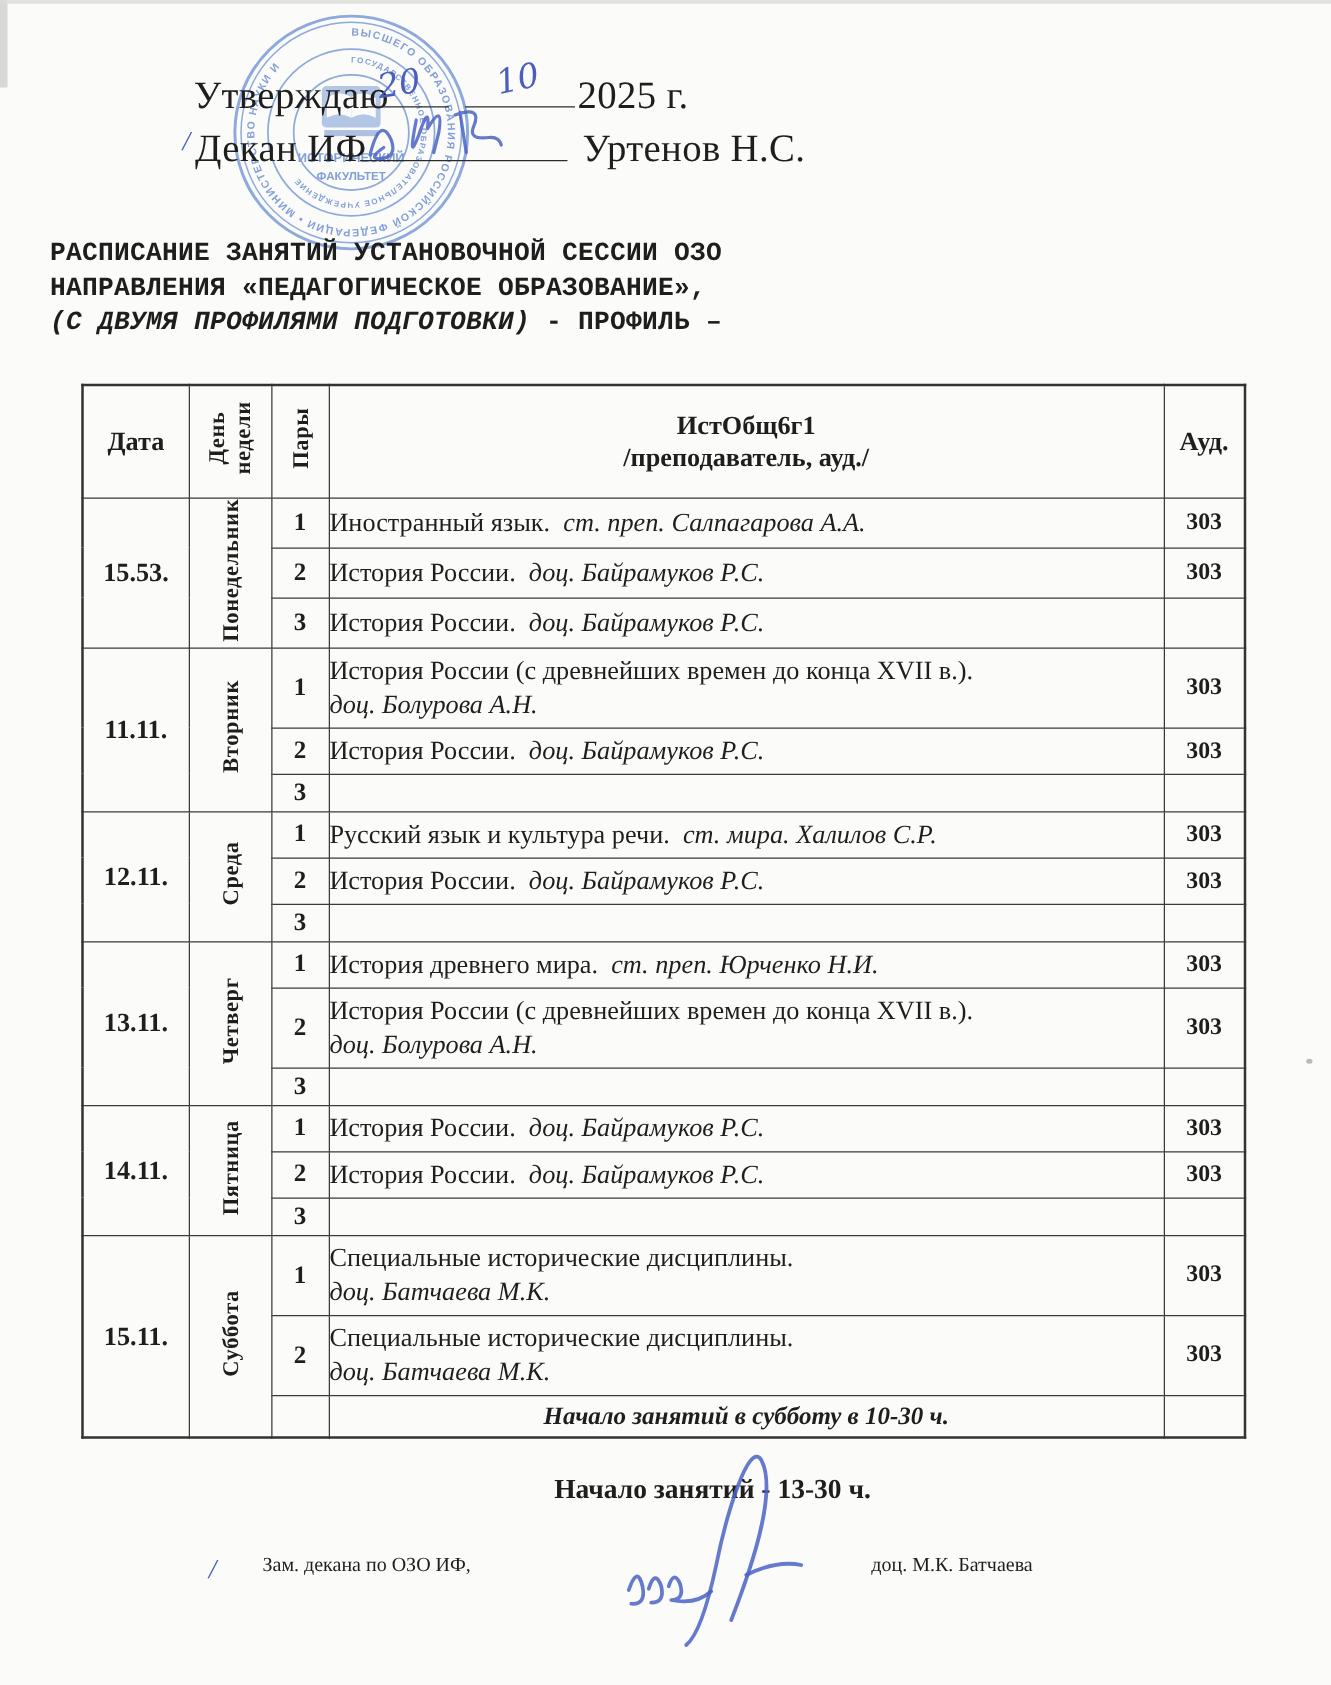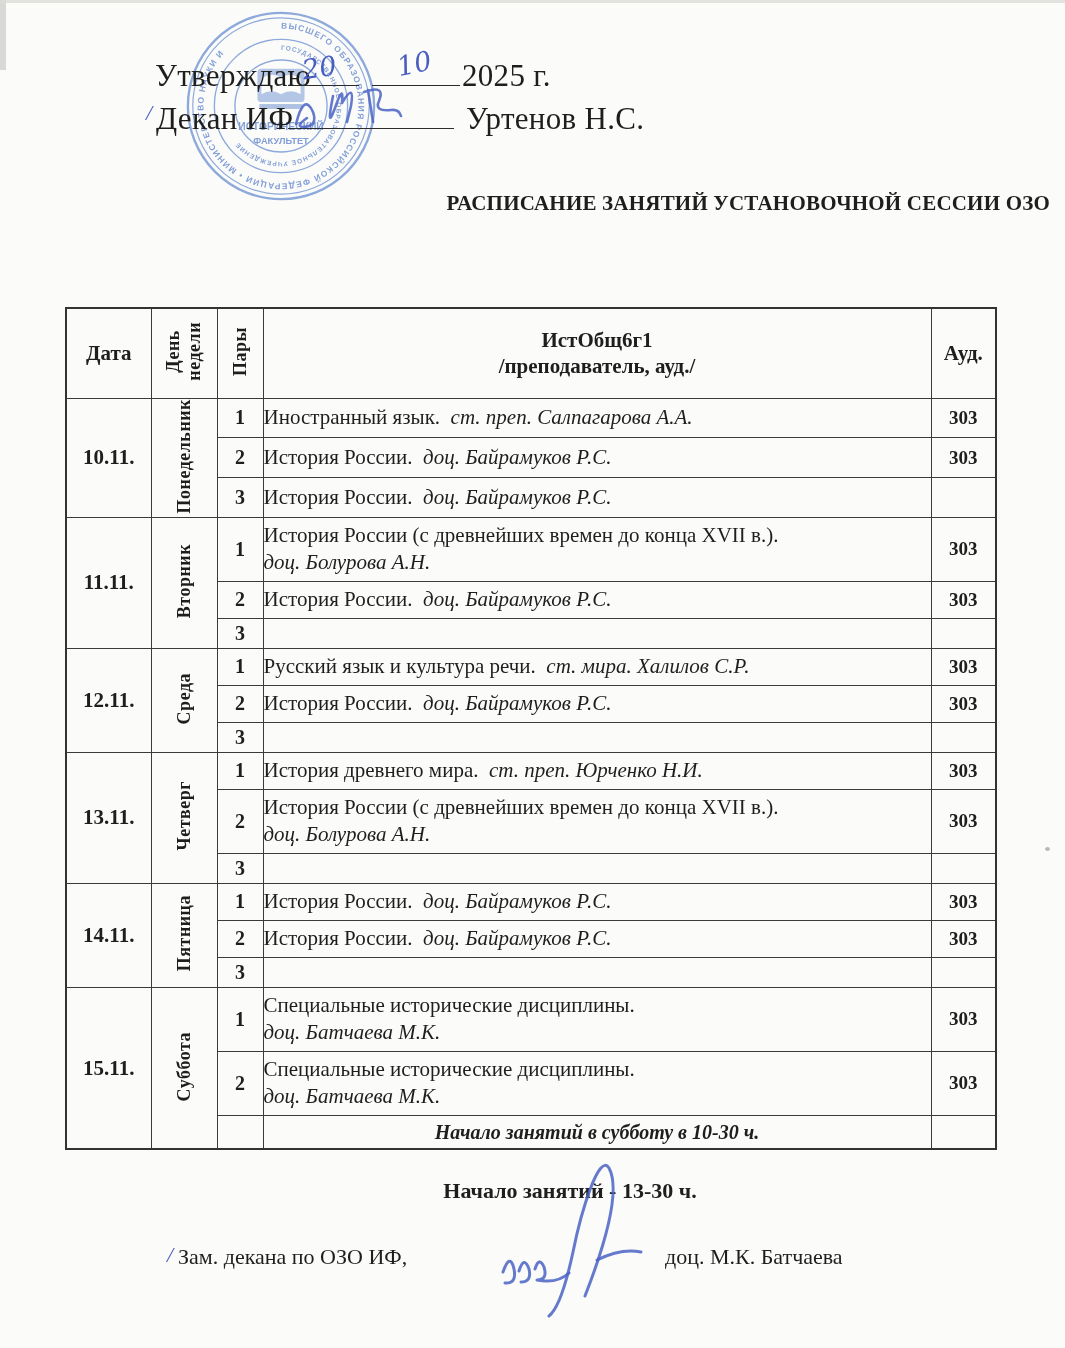--- a/index.html
+++ b/index.html
@@ -19,22 +19,22 @@
   .approval-line{font-size:31px;letter-spacing:.3px;}
   .uline{border-bottom:1.6px solid #2c2c2c;display:inline-block;height:1px;}
   .hand{font-family:"DejaVu Serif",serif;font-style:italic;color:#4a5ec2;font-size:27px;}
   .pen-slash{color:#4a5ec2;font-style:italic;font-size:22px;}
 
   
   .stamp{opacity:.85;}
   .stamp text{font-family:"Liberation Sans",sans-serif;font-weight:bold;fill:#6d8fd2;}
 
   
-  .title-block{left:40px;top:190px;width:1010px;text-align:right;
-    font-weight:bold;font-size:21px;line-height:27.5px;letter-spacing:.2px;}
+  .title-block{left:40px;top:190px;width:1010px;text-align:left;
+    font-weight:bold;font-size:21px;line-height:27.5px;letter-spacing:.2px;font-family:Liberation Mono, monospace;}
   .title-block .it{font-style:italic;}
 
   
   table.sched{position:absolute;left:65px;top:307px;width:930px;border-collapse:collapse;
     table-layout:fixed;}
   table.sched td,table.sched th{border:1.7px solid #3b3b3b;padding:0;vertical-align:middle;
     font-family:"Liberation Serif","DejaVu Serif",serif;color:#1e1e1e;}
   table.sched{border:2.2px solid #333;}
   th.h-date{vertical-align:top;padding-top:8px;font-size:21px;}
   th.h-group{vertical-align:top;padding-top:10px;font-size:21px;line-height:26px;}
@@ -47,21 +47,21 @@
   td.td-day .vtext{font-size:18px;}
   td.td-num{font-weight:bold;font-size:20px;text-align:center;}
   td.td-lesson{font-size:21px;padding:3px 10px 3px 13px;line-height:27px;margin-top:34px;}
   td.td-lesson .teacher{font-style:italic;}
   td.td-lesson.note{text-align:center;font-weight:bold;font-style:italic;font-size:20px;}
   td.td-aud{font-weight:bold;font-size:19px;text-align:center;vertical-align:top;padding-top:3px;}
 
   
   .footer-start{left:105px;top:1178px;width:930px;text-align:center;
     font-weight:bold;font-size:22px;}
-  .footer-line{top:1244px;font-size:22px;}
+  .footer-line{top:1244px;font-size:16px;margin-left:32px;}
   .sig{stroke:#4a63c4;fill:none;stroke-linecap:round;stroke-linejoin:round;opacity:.85;}
 </style>
 </head>
 <body>
 
 <div class="abs edge-strip"></div>
 <div class="abs top-shade"></div>
 <div class="abs speck" style="left:1045px;top:847px;"></div>
 
 <svg class="abs stamp" style="left:183px;top:8px;" width="196" height="196" viewBox="0 0 200 200">
@@ -101,20 +101,22 @@
 <div class="abs approval-line" style="left:156px;top:101px;">Декан ИФ</div>
 <span class="abs uline" style="left:288px;top:127px;width:166px;"></span>
 <svg class="abs" style="left:280px;top:78px;" width="150" height="60" viewBox="0 0 150 60">
   <path class="sig" stroke-width="2.6" d="M16,46 q8,-32 17,-12 q5,14 -9,15 q-10,0 3,-9 m26,-22 q-7,36 2,12 q9,-26 7,-5 q13,-22 9,3 l-4,16"></path>
   <path class="sig" stroke-width="2.6" d="M88,12 l5,32 m-9,-30 q22,-8 15,9 q-5,11 12,9 q8,-1 10,6"></path>
 </svg>
 <div class="abs approval-line" style="left:466px;top:101px;">Уртенов Н.С.</div>
 
 <div class="abs title-block">
   <div>РАСПИСАНИЕ ЗАНЯТИЙ УСТАНОВОЧНОЙ СЕССИИ ОЗО</div>
+  <div>НАПРАВЛЕНИЯ «ПЕДАГОГИЧЕСКОЕ ОБРАЗОВАНИЕ»,</div>
+  <div><span class="it">(С ДВУМЯ ПРОФИЛЯМИ ПОДГОТОВКИ)</span><span> - ПРОФИЛЬ –</span></div>
 </div>
 
 <table class="sched">
   <colgroup>
     <col style="width:85px">
       <col style="width:66px">
       <col style="width:46px">
     <col style="width:668px">
       <col style="width:65px">
   </colgroup>
@@ -129,21 +131,21 @@
       </th>
       <th class="h-group">
         <div>ИстОбщ6г1</div>
         <div>/преподаватель, ауд./</div>
       </th>
       <th class="h-aud">Ауд.</th>
     </tr>
   </thead>
   <tbody>
       <tr style="height: 37px;">
-        <td class="td-date" rowspan="3">10.11.</td>
+        <td class="td-date" rowspan="3">15.53.</td>
         <td class="td-day" rowspan="3"><span class="vtext">Понедельник</span></td>
         <td class="td-num">1</td>
         <td class="td-lesson"><span class="subj">Иностранный язык.</span>&nbsp; <span class="teacher">ст. преп. Салпагарова А.А.</span></td>
         <td class="td-aud">303</td>
       </tr>
       <tr style="height: 37px;">
         <td class="td-num">2</td>
         <td class="td-lesson"><span class="subj">История России.</span>&nbsp; <span class="teacher">доц. Байрамуков Р.С.</span></td>
         <td class="td-aud">303</td>
       </tr>

